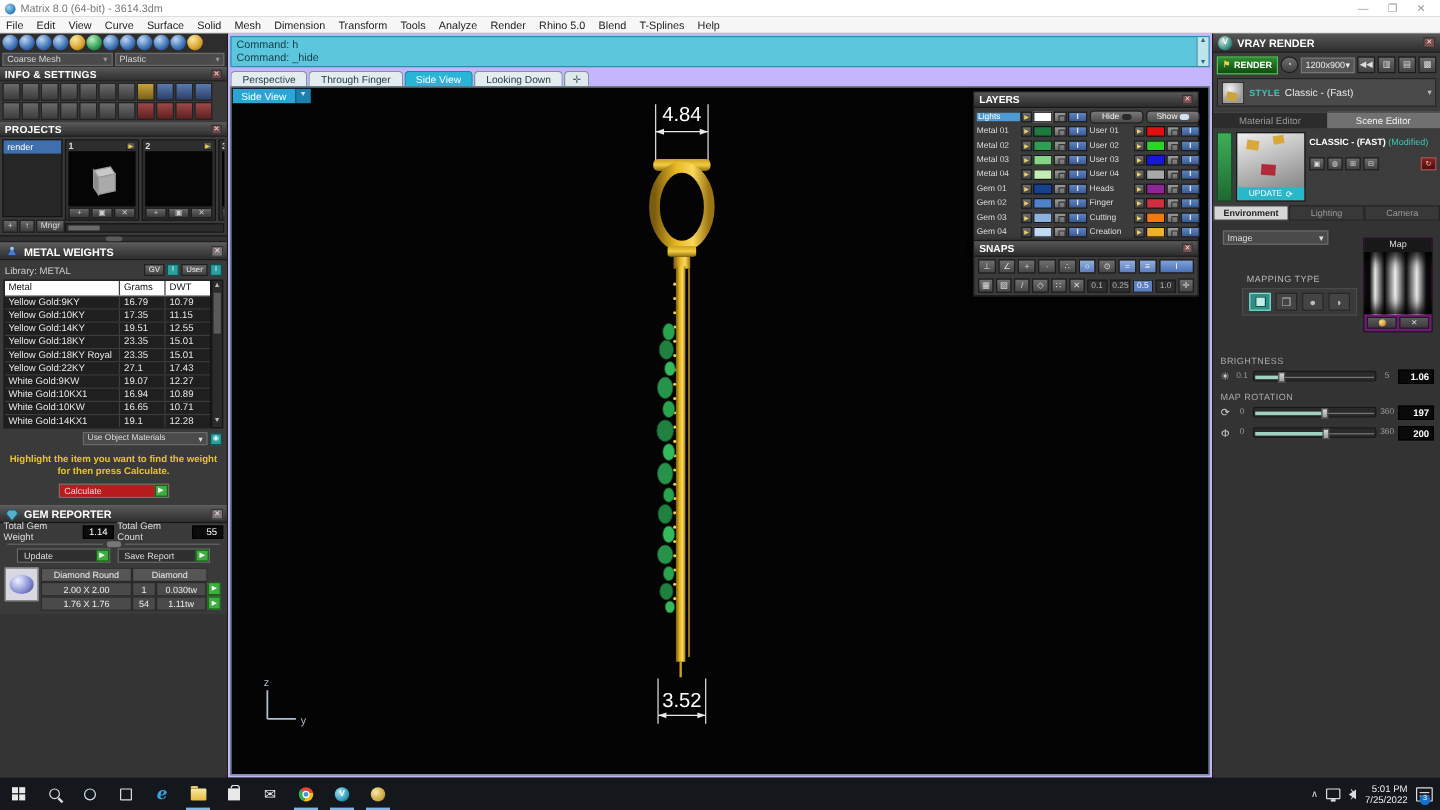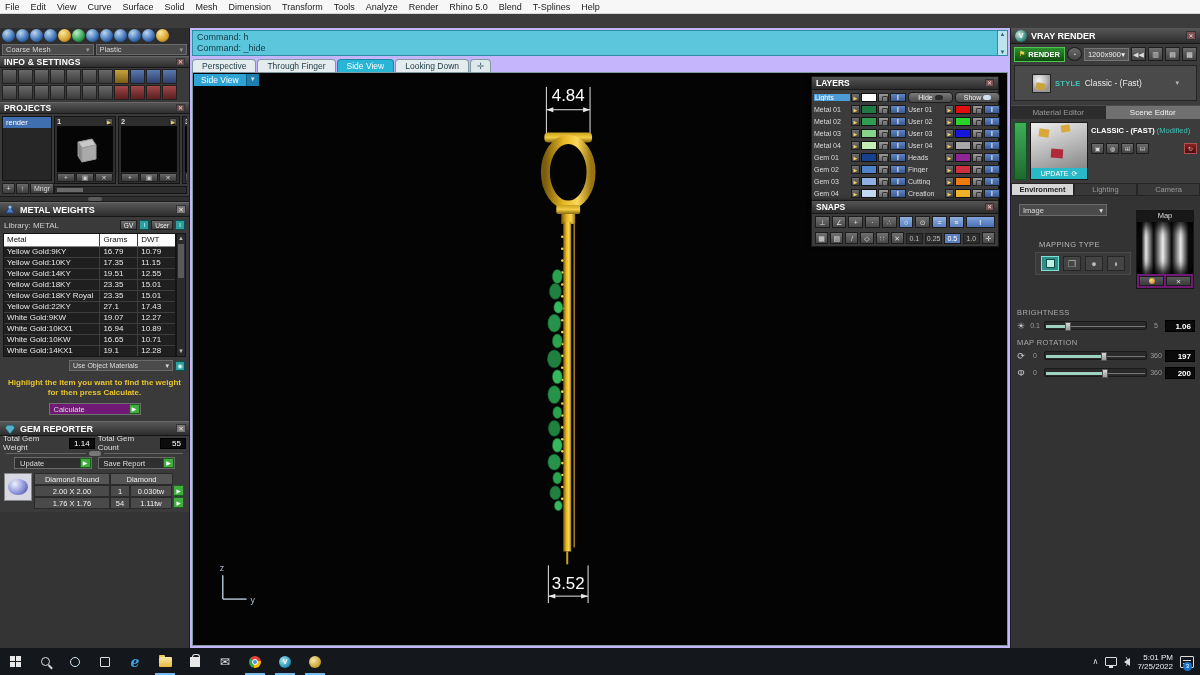--- a/index.html
+++ b/index.html
@@ -79,21 +79,21 @@
   .mw-col0 { width:96px; } .mw-col1 { width:38px; border-left:1px solid #3d3d3d; } .mw-col2 { width:38px; border-left:1px solid #3d3d3d; }
   .mw-scroll { width:10px; background:#2b2b2b; border:1px solid #141414; display:flex; flex-direction:column; align-items:center; }
   .mw-scroll .arr { color:#bbb; font-size:6px; height:9px; line-height:9px; }
   .mw-scroll .thumb { width:6px; flex:0 0 34px; background:#5a5a5a; margin:1px 0; }
   .mw-scroll .sp { flex:1; }
 
   .mw-select-row { height:15px; display:flex; justify-content:flex-end; align-items:center; gap:2px; padding:2px 4px 0 0; }
   .mw-select { width:104px; height:11px; background:#4b4b4b; border:1px solid #6a6a6a; color:#ddd; font-size:7px; display:flex; align-items:center; padding:0 3px; justify-content:space-between; }
   .mw-instruction { color:#e8c42c; font-size:8px; font-weight:bold; text-align:center; line-height:10px; margin-top:6px; }
   .calc-row { display:flex; justify-content:center; margin-top:5px; }
-  .calc-btn { width:92px; height:12px; background:#701a75; border:1px solid #707070; display:flex; align-items:center; }
+  .calc-btn { width:92px; height:12px; background:#b91c1c; border:1px solid #707070; display:flex; align-items:center; }
   .calc-btn .lbl { flex:1; color:#ddd; font-size:7.5px; padding-left:4px; }
   .go-sq { width:11px; height:10px; background:#3fae3f; border:1px solid #1a5f1a; color:#fff; font-size:6px; line-height:9px; text-align:center; }
 
   .gr-body { background:#3a3a3a; }
   .gr-totals { height:14px; display:flex; align-items:center; gap:3px; padding:1px 3px; }
   .gr-lbl { color:#ddd; font-size:8px; }
   .gr-val { background:#0c0c0c; border:1px solid #000; color:#fff; font-size:8px; padding:0 4px; min-width:26px; text-align:right; height:11px; line-height:10px; }
   .gr-div { height:7px; display:flex; align-items:center; padding:0 6px; }
   .gr-div .ln { flex:1; height:1px; background:#666; } .gr-div .knob { width:12px; height:5px; border-radius:3px; background:#777; margin:0 3px; }
   .gr-btn-row { height:13px; display:flex; gap:6px; padding:0 14px; }
@@ -166,21 +166,21 @@
   
   .right-panel { width:190px; background:#3c3c3c; border-left:1px solid #1c1c1c; display:flex; flex-direction:column; overflow:hidden; }
   .vr-head { height:16px; background:linear-gradient(#585858,#2d2d2d); display:flex; align-items:center; padding:0 4px; border-bottom:1px solid #171717; }
   .vr-logo { width:12px; height:12px; border-radius:50%; background:radial-gradient(circle at 35% 35%,#cfe8e2,#3a8f86 60%,#12433e); margin-right:4px; color:#fff; font-size:7px; font-weight:bold; text-align:center; line-height:12px; }
   .vr-title { color:#fff; font-size:9px; font-weight:bold; flex:1; }
   .vr-render-row { height:20px; display:flex; align-items:center; gap:2px; padding:2px 3px; background:#3c3c3c; }
   .render-btn { height:15px; background:linear-gradient(#2f8f2f,#114a11); border:1px solid #4fc44f; color:#fff; font-size:7.5px; font-weight:bold; display:flex; align-items:center; padding:0 4px; gap:3px; }
   .render-btn .flag { color:#f3d04a; font-size:7px; }
   .vr-ico { width:15px; height:14px; background:linear-gradient(#6c6c6c,#424242); border:1px solid #1d1d1d; color:#ddd; font-size:7px; line-height:13px; text-align:center; }
   .vr-res { flex:1; height:13px; background:#555; border:1px solid #777; color:#eee; font-size:7.5px; display:flex; align-items:center; justify-content:space-between; padding:0 3px; }
-  .vr-style-row { height:36px; margin:1px 3px; background:#4a4a4a; border:1px solid #242424; display:flex; align-items:center; padding:0 17px; gap:4px;justify-content:space-between; }
+  .vr-style-row { height:24px; margin:1px 3px; background:#4a4a4a; border:1px solid #242424; display:flex; align-items:center; padding:0 3px; gap:4px;justify-content:space-between; }
   .style-thumb { width:19px; height:19px; background:radial-gradient(circle at 35% 30%,#f2f2f2,#9a9a9a 70%), #888; border:1px solid #222; position:relative; overflow:hidden; }
   .style-thumb::after { content:""; position:absolute; left:3px; top:8px; width:9px; height:7px; background:#caa43a; transform:rotate(12deg); }
   .style-lbl { color:#3fc4b5; font-size:7.5px; font-weight:bold; letter-spacing:.3px; }
   .style-val { color:#e8e8e8; font-size:8.5px; flex:1; }
   .editor-tabs { height:14px; display:flex; margin-top:3px; }
   .ed-tab { flex:1; font-size:8px; display:flex; align-items:center; justify-content:center; background:#2c2c2c; color:#9a9a9a; border-top:1px solid #4a4a4a; }
   .ed-tab.active { background:#707070; color:#f2f2f2; }
   .mat-block { height:64px; background:#3c3c3c; display:flex; padding:3px; gap:3px; }
   .mat-grn { width:13px; background:linear-gradient(#3fae58,#1d6a30); border:1px solid #115020; }
   .mat-prev { width:58px; height:58px; border:1px solid #1a1a1a; background:linear-gradient(160deg,#f0f0f0,#9a9a9a 70%,#777); position:relative; overflow:hidden; }
@@ -264,20 +264,29 @@
   .ic-network { width:12px; height:9px; border:1.2px solid #ddd; border-radius:1px; position:relative; }
   .ic-network::after { content:""; position:absolute; left:3px; bottom:-3px; width:4px; height:2px; background:#ddd; }
   .ic-volume { width:0; height:0; border-top:4px solid transparent; border-bottom:4px solid transparent; border-right:6px solid #ddd; position:relative; }
   .ic-volume::after { content:")"; position:absolute; left:1px; top:-6px; color:#ddd; font-size:9px; }
 </style>
 </head>
 <body>
 
 <div class="screen">
 
+  <div class="titlebar">
+    <div class="app-ico"></div>
+    <div class="title-text">Matrix 8.0 (64-bit) - 3614.3dm</div>
+    <div class="win-controls">
+      <span>—</span>
+      <span>❐</span>
+      <span>✕</span>
+    </div>
+  </div>
 
   <div class="menubar">
       <div class="menu-item">File</div>
       <div class="menu-item">Edit</div>
       <div class="menu-item">View</div>
       <div class="menu-item">Curve</div>
       <div class="menu-item">Surface</div>
       <div class="menu-item">Solid</div>
       <div class="menu-item">Mesh</div>
       <div class="menu-item">Dimension</div>

